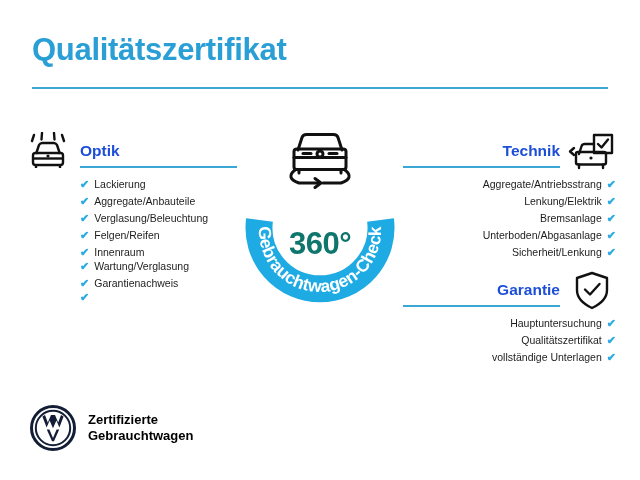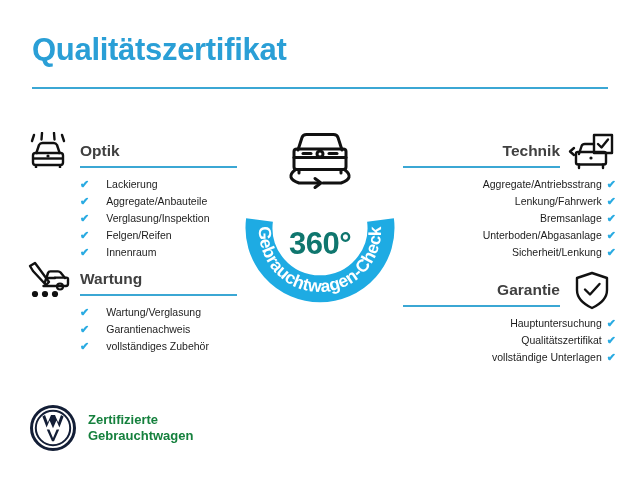--- a/index.html
+++ b/index.html
@@ -64,21 +64,21 @@
   }
   .left .sec-icon  { left: 0; }
   .right .sec-icon { right: 0; }
   .sec-icon svg { display: block; }
 
   .sec-title {
     position: absolute;
     top: 12px;
     font-size: 15.5px;
     font-weight: bold;
-    color: #404040;
+    color: #1d4ed8;
     white-space: nowrap;
   }
   .left .sec-title  { left: 58px; }
   .right .sec-title { right: 58px; text-align: right; }
 
   .sec-rule {
     position: absolute;
     top: 36px;
     height: 2px;
     background: #3ba7d4;
@@ -106,21 +106,21 @@
   .right ul.checklist { margin-right: 2px; }
 
   .chk {
     color: #2aabe2;
     font-size: 11px;
     font-weight: bold;
     line-height: 1;
   }
   .left .chk  { margin-right: 5px; }
   .right .chk { margin-left: 5px; order: 2; }
-  .item-label { display: inline-block; margin-left: 12px; }
+  .item-label { display: inline-block; }
 
   
   .badge {
     position: absolute;
     left: 237px;
     top: 128px;
     width: 166px;
     height: 186px;
   }
   .badge-ring {
@@ -155,21 +155,21 @@
     left: 30px;
     top: 405px;
     display: flex;
     align-items: center;
   }
   .vw-mark { width: 46px; height: 46px; }
   .vw-text {
     margin-left: 12px;
     font-size: 13px;
     font-weight: bold;
-    color: #15803d;
+    color: #000000;
     line-height: 16px;
     white-space: nowrap;
   }
 </style>
 </head>
 <body>
 
 <div class="page">
 
   <div class="header-title">Qualitätszertifikat</div>
@@ -202,64 +202,45 @@
       <li>
           <span class="chk">✔</span>
           <span class="item-label">Lackierung</span>
         </li>
       <li>
           <span class="chk">✔</span>
           <span class="item-label">Aggregate/Anbauteile</span>
         </li>
       <li>
           <span class="chk">✔</span>
-          <span class="item-label">Verglasung/Inspektion</span>
+          <span class="item-label">Verglasung/Beleuchtung</span>
         </li>
       <li>
           <span class="chk">✔</span>
           <span class="item-label">Felgen/Reifen</span>
         </li>
       <li>
           <span class="chk">✔</span>
           <span class="item-label">Innenraum</span>
         </li>
     </ul>
   </div>
 
   <div class="section sec-wartung left">
-    <div class="sec-head">
-      <div class="sec-icon">
-        <svg width="48" height="40" viewBox="0 0 48 40">
-          <g fill="none" stroke="#111" stroke-width="2.4" stroke-linejoin="round" stroke-linecap="round">
-            <path d="M6 6 L11 3 L14 7 L25 22 L22 25 L9 11 Z"></path>
-            <path d="M21 22 L24 13 Q24.6 11.4 26.4 11.4 L34 11.4 Q35.6 11.4 36.6 12.6 L41 18"></path>
-            <path d="M19.5 26 L42 26 Q44 26 44 23.8 L44 19 Q44 17.6 42.4 17.6 L31 17.6"></path>
-            <line x1="24" y1="18" x2="31" y2="18"></line>
-          </g>
-          <circle cx="36" cy="26.5" r="3" fill="none" stroke="#111" stroke-width="2.2"></circle>
-          <circle cx="11" cy="34" r="3.1" fill="#111"></circle>
-          <circle cx="21" cy="34" r="3.1" fill="#111"></circle>
-          <circle cx="31" cy="34" r="3.1" fill="#111"></circle>
-        </svg>
-      </div>
-      <div class="sec-title">Wartung</div>
-      <div class="sec-rule"></div>
-    </div>
     <ul class="checklist">
       <li>
           <span class="chk">✔</span>
           <span class="item-label">Wartung/Verglasung</span>
         </li>
       <li>
           <span class="chk">✔</span>
           <span class="item-label">Garantienachweis</span>
         </li>
       <li>
           <span class="chk">✔</span>
-          <span class="item-label">vollständiges Zubehör</span>
         </li>
     </ul>
   </div>
 
   <div class="section sec-technik right">
     <div class="sec-head">
       <div class="sec-icon">
         <svg width="48" height="40" viewBox="0 0 48 40">
           <g fill="none" stroke="#111" stroke-width="2.4" stroke-linejoin="round" stroke-linecap="round">
             <path d="M11 22 L13.6 14 Q14.4 12 16.8 12 L25 12"></path>
@@ -276,21 +257,21 @@
       <div class="sec-title">Technik</div>
       <div class="sec-rule"></div>
     </div>
     <ul class="checklist">
       <li>
           <span class="chk">✔</span>
           <span class="item-label">Aggregate/Antriebsstrang</span>
         </li>
       <li>
           <span class="chk">✔</span>
-          <span class="item-label">Lenkung/Fahrwerk</span>
+          <span class="item-label">Lenkung/Elektrik</span>
         </li>
       <li>
           <span class="chk">✔</span>
           <span class="item-label">Bremsanlage</span>
         </li>
       <li>
           <span class="chk">✔</span>
           <span class="item-label">Unterboden/Abgasanlage</span>
         </li>
       <li>

